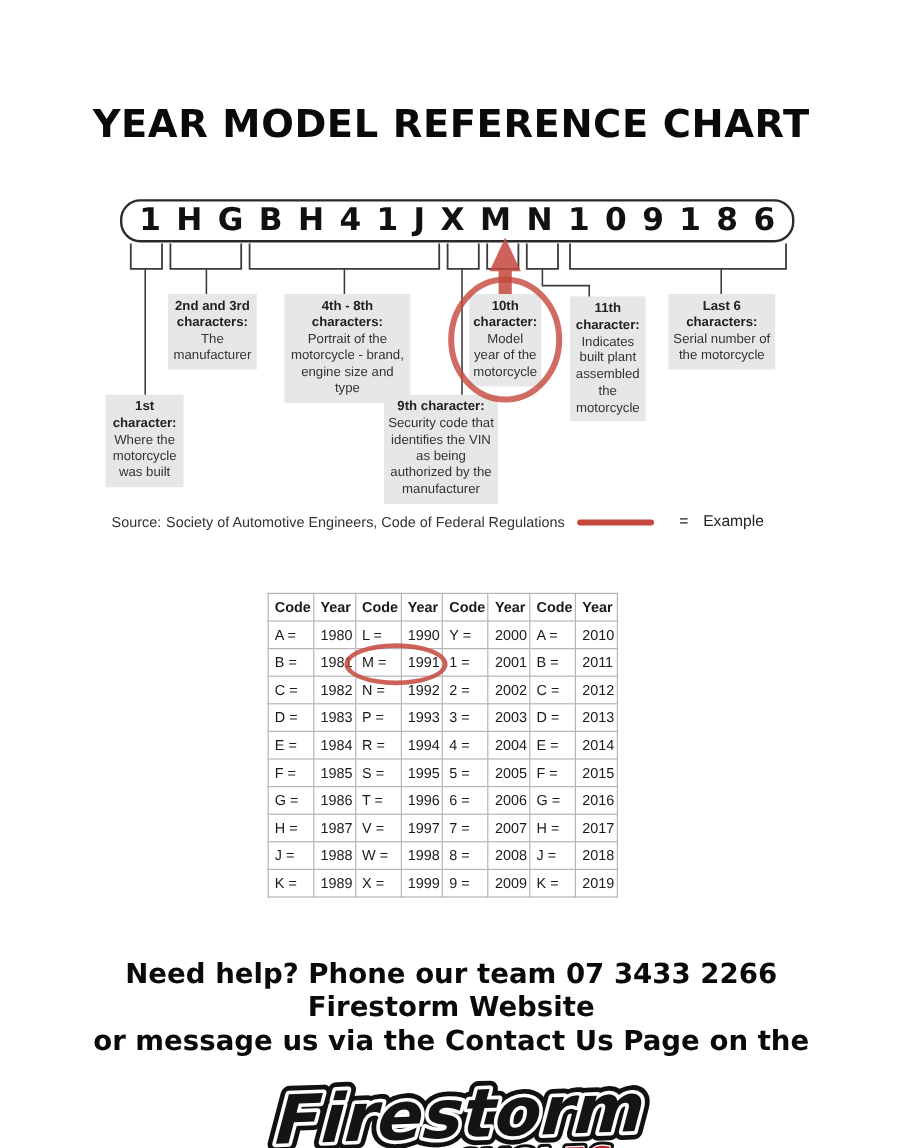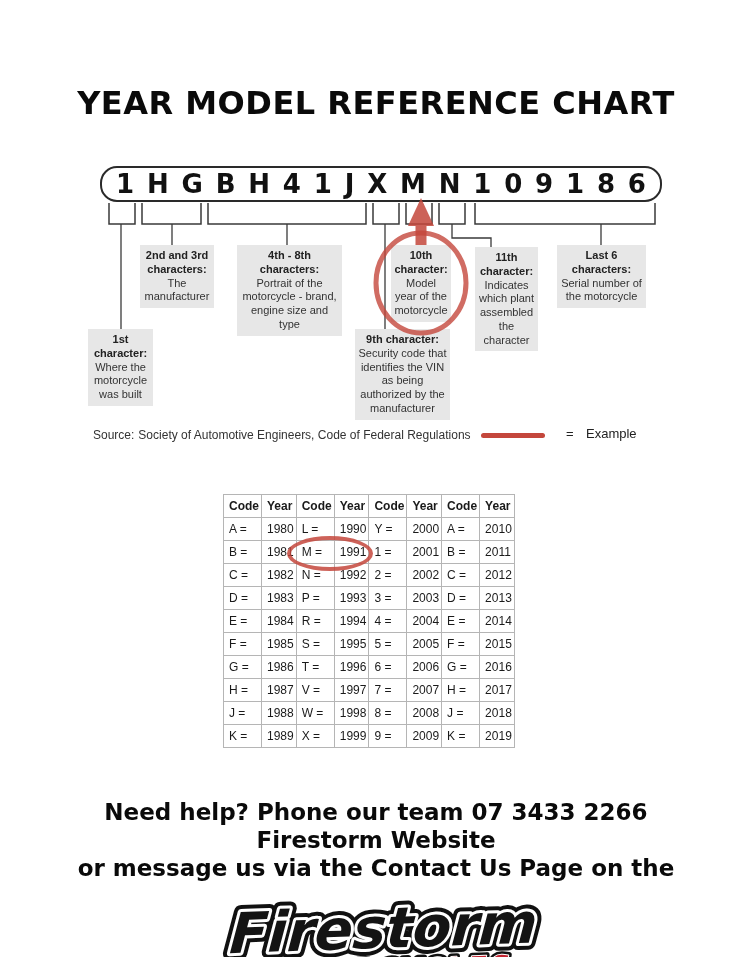--- a/index.html
+++ b/index.html
@@ -20,21 +20,21 @@
                 pointer-events:none; z-index:5; }
 
   .callout { position:absolute; background:#e7e7e7; color:#333; text-align:center;
              font-size:11px; line-height:1.25; padding:4px 3px; z-index:3; }
   .co-head { display:block; font-weight:bold; color:#222; }
   .co-body { display:block; }
 
   .co-1st    { left:88px;  top:289px; width:65px; }
   .co-2nd3rd { left:140px; top:205px; width:74px; }
   .co-4th8th { left:237px; top:205px; width:105px; }
-  .co-9th    { left:355px; top:289px; width:95px; }
+  .co-9th    { left:320px; top:289px; width:95px; }
   .co-10th   { left:391px; top:205px; width:60px; }
   .co-11th   { left:475px; top:207px; width:63px; }
   .co-last6  { left:557px; top:205px; width:89px; }
 
   .source-row { position:absolute; left:93px; top:388px; font-size:12px; color:#333; }
   .source-label { margin-right:4px; }
   .example-line { position:absolute; left:481px; top:393px; width:64px; height:5px;
                   background:#c4473c; border-radius:3px; }
   .example-eq { position:absolute; left:566px; top:386px; font-size:13px; color:#222; }
   .example-label { position:absolute; left:586px; top:386px; font-size:13px; color:#222; }
@@ -116,21 +116,21 @@
   <div class="callout co-4th8th">
     <span class="co-head">4th - 8th characters:</span>
     <span class="co-body">Portrait of the motorcycle - brand, engine size and type</span>
   </div>
   <div class="callout co-10th">
     <span class="co-head">10th character:</span>
     <span class="co-body">Model year of the motorcycle</span>
   </div>
   <div class="callout co-11th">
     <span class="co-head">11th character:</span>
-    <span class="co-body">Indicates which plant assembled the character</span>
+    <span class="co-body">Indicates built plant assembled the motorcycle</span>
   </div>
   <div class="callout co-last6">
     <span class="co-head">Last 6 characters:</span>
     <span class="co-body">Serial number of the motorcycle</span>
   </div>
   <div class="callout co-1st">
     <span class="co-head">1st character:</span>
     <span class="co-body">Where the motorcycle was built</span>
   </div>
   <div class="callout co-9th">

